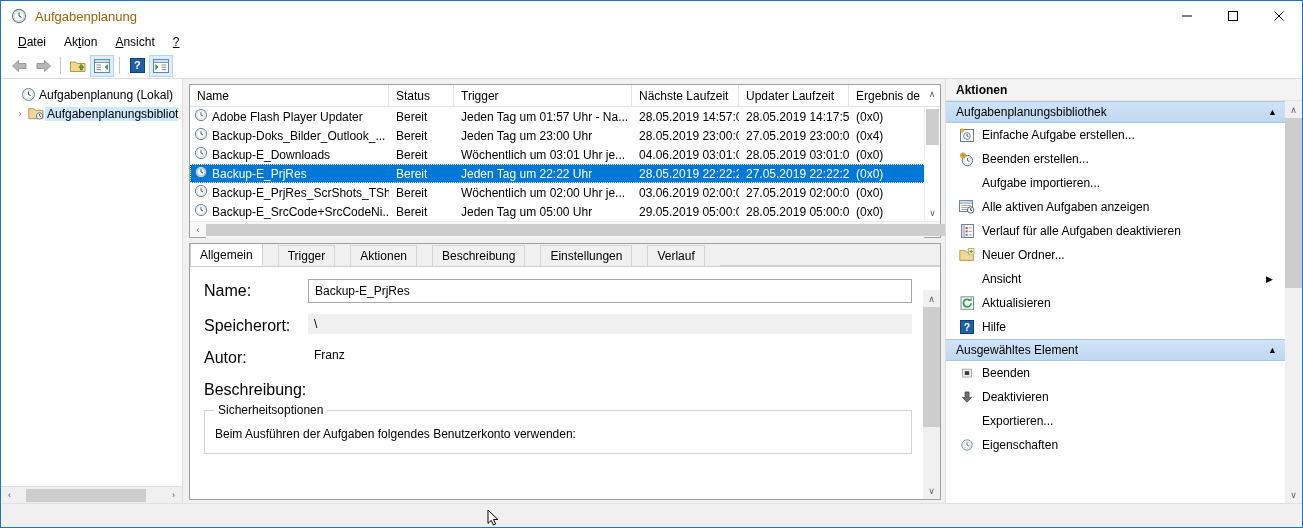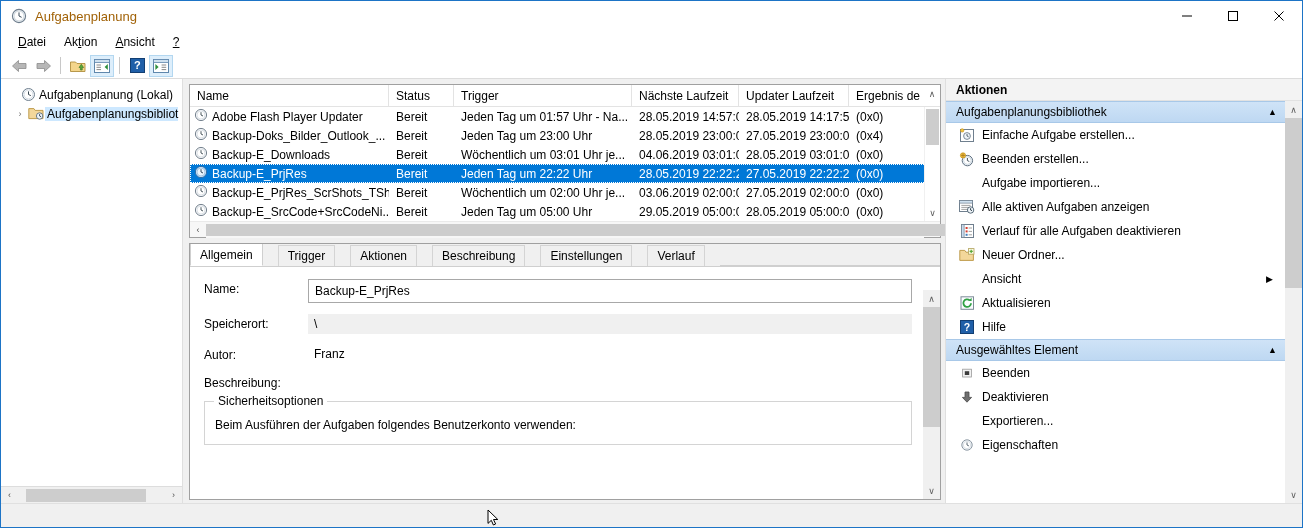--- a/index.html
+++ b/index.html
@@ -100,21 +100,21 @@
     display:flex; flex-direction:column; overflow:hidden; position:relative;
   }
   .tabstrip { height:23px; flex:0 0 23px; display:flex; align-items:flex-end;
               background:#f0f0f0; border-bottom:1px solid #cfcfcf;gap:16px; }
   .tab { height:21px; padding:0 9px; display:flex; align-items:center; font-size:12px;
          background:#f0f0f0; border:1px solid #d4d4d4; border-bottom:none; margin-right:-1px; }
   .tab.active { background:#fff; height:23px; border-color:#cfcfcf; border-bottom:1px solid #fff; position:relative; z-index:2;}
   .tabfill { flex:1 1 auto; border-bottom:1px solid #cfcfcf; }
   .detailbody { flex:1 1 auto; position:relative; overflow:hidden; padding:12px 0 0 14px; background:#fff;}
   .frow { display:flex; align-items:flex-start; margin-bottom:11px; }
-  .flabel { width:104px; flex:0 0 104px; font-size:12px; padding-top:3px; }
+  .flabel { width:104px; flex:0 0 104px; font-size:16px; padding-top:3px; }
   .finput {
     flex:1 1 auto; margin-right:28px; height:24px; border:1px solid #a8a8a8; background:#fff;
     display:flex; align-items:center; padding-left:6px; font-size:12px;
   }
   .fro {
     flex:1 1 auto; margin-right:28px; height:20px; background:#f0f0f0;
     display:flex; align-items:center; padding-left:6px; font-size:12px;
   }
   .fplain { flex:1 1 auto; padding-left:6px; font-size:12px; padding-top:2px;}
   .ftextarea {

